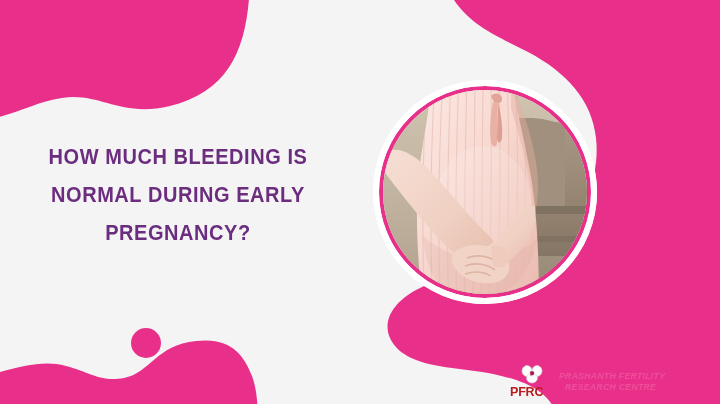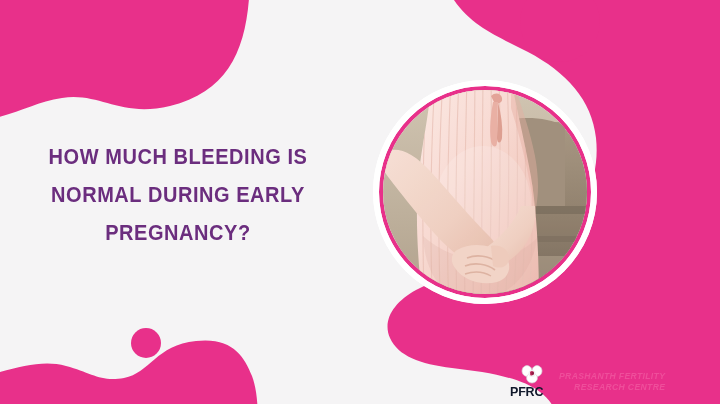--- a/index.html
+++ b/index.html
@@ -99,37 +99,37 @@
     width:22px;height:19px;
   }
   .logo-pfrc{
     position:absolute;
     left:0px; bottom:1px;
     width:44px;
     font-family:"Liberation Sans", sans-serif;
     font-weight:bold;
     font-size:12.5px;
     letter-spacing:-0.2px;
-    color:#0f172a;
+    color:#b91c1c;
     line-height:12px;
     text-align:left;
     white-space:nowrap;
   }
   .logo-text{
     font-family:"Liberation Sans", sans-serif;
     font-weight:bold;
     color:#ef4e9b;
     font-size:8.6px;
     line-height:11.4px;
     letter-spacing:0.35px;
     white-space:nowrap;
     text-align:left;
     font-style:italic;
   }
-  .logo-text .l2{ padding-left:6px;text-align:right; }
+  .logo-text .l2{ padding-left:6px; }
 </style>
 </head>
 <body>
 
 <div id="stage">
 
   <svg id="shapes" viewBox="0 0 720 404" preserveAspectRatio="none">
     <defs>
       <clipPath id="frameClip">
           <rect x="0" y="0" width="720" height="404"></rect>

